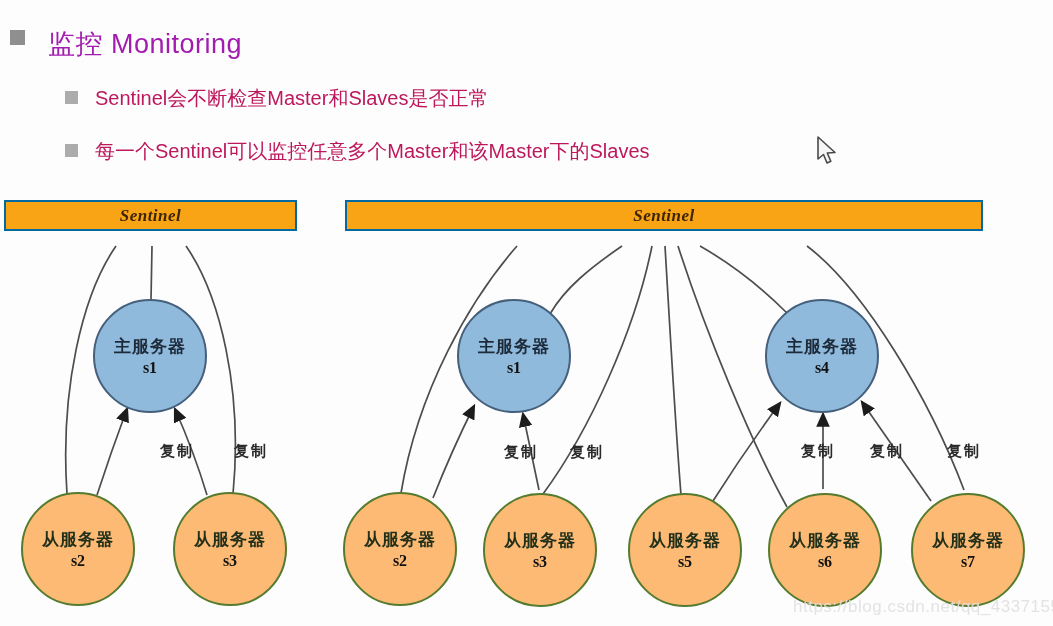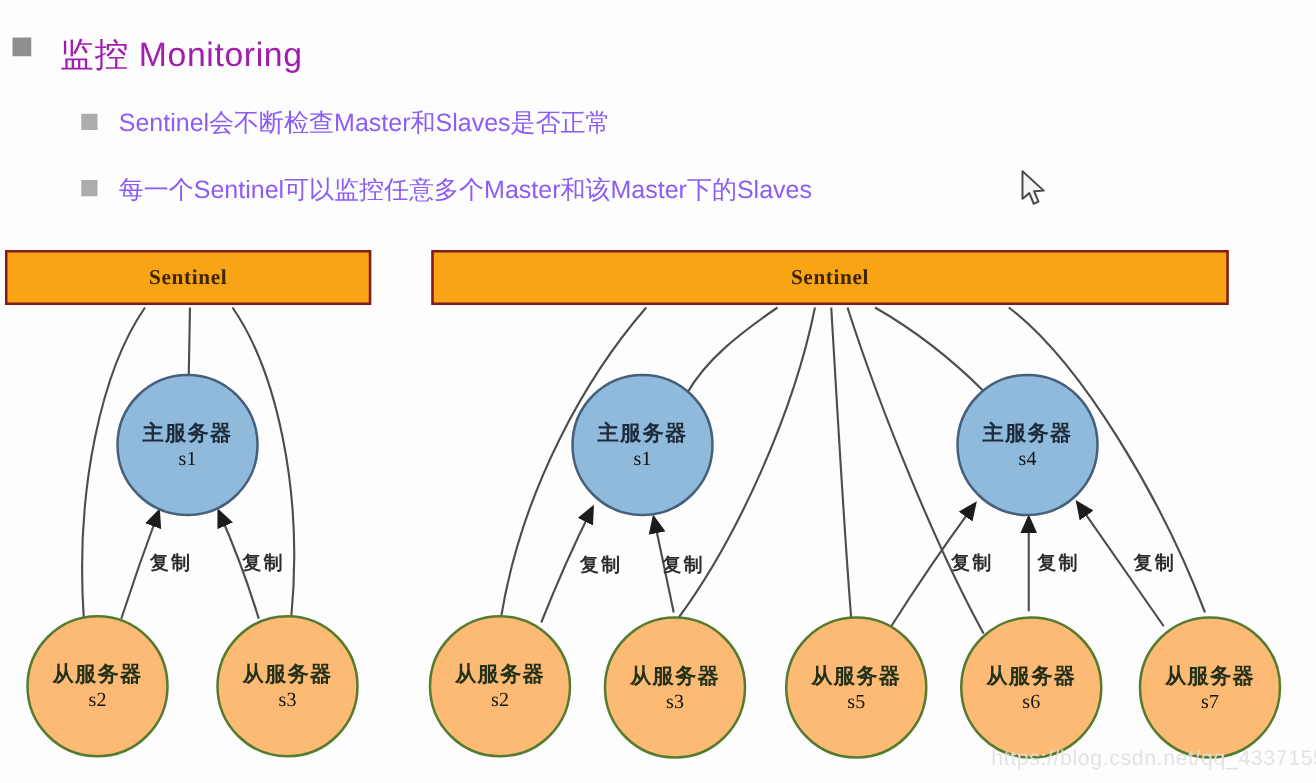--- a/index.html
+++ b/index.html
@@ -10,51 +10,51 @@
   }
   
   .bullet-sq { position:absolute; background:#9c9c9c; }
   .bullet-sq.l1 { left:10px; top:30px; width:15px; height:15px; background:#8f8f8f; }
   .bullet-sq.l2 { left:65px; width:13px; height:13px; background:#acacac; }
   .slide-title {
     position:absolute; left:48px; top:26px; font-size:27px; font-weight:500;
     color:#a21caf; letter-spacing:0.5px; white-space:nowrap;
   }
   .sub-bullet {
-    position:absolute; left:95px; font-size:20px; color:#8b5cf6; white-space:nowrap;
+    position:absolute; left:95px; font-size:20px; color:#be185d; white-space:nowrap;
   }
   
   svg.edges { position:absolute; left:0; top:0; width:1053px; height:626px; z-index:1; }
   .sentinel-box {
-    position:absolute; top:200px; height:44px; z-index:2;
-    background:#F8A414; border:2px solid #7f1d1d;
-    display:flex; align-items:center; justify-content:center;
+    position:absolute; top:200px; height:31px; z-index:2;
+    background:#F8A414; border:2px solid #0369a1;
+    display:flex; align-items:center; justify-content:center;font-style:italic;
   }
   .sentinel-box .sentinel-label {
     font-family:"Liberation Serif","DejaVu Serif",serif; font-weight:bold;
     font-size:17px; color:#3c2604; letter-spacing:0.5px;
   }
   .sentinel-box.left  { left:4px;   width:293px; }
   .sentinel-box.right { left:345px; width:638px; }
   .node {
     position:absolute; width:114px; height:114px; border-radius:50%; z-index:2;
     display:flex; flex-direction:column; align-items:center; justify-content:center;
   }
   .node.master { background:#8FBADC; border:2px solid #46607c; }
   .node.slave  { background:#fdba74; border:2px solid #557b2e; }
   .node .node-role { font-size:17px; font-weight:bold; letter-spacing:1px;text-align:center; }
   .node.master .node-role { color:#1d2a3a; }
   .node.slave  .node-role { color:#22301a; }
   .node .node-id {
     font-family:"Liberation Serif","DejaVu Serif",serif;
-    font-size:16px; font-weight:normal; color:#111; margin-top:1px;
+    font-size:16px; font-weight:bold; color:#111; margin-top:1px;
   }
   .rep-label {
     position:absolute; z-index:3; font-size:15px; font-weight:600; color:#2b2b2b;
-    letter-spacing:2px; white-space:nowrap; transform:translate(-50%,-50%);
+    letter-spacing:2px; white-space:nowrap; transform:translate(-50%,-50%);margin-left:40px;
   }
   
   .watermark {
     position:absolute; left:793px; top:597px; z-index:4; font-size:17px;
     color:rgba(224,224,224,0.9); letter-spacing:0.5px; white-space:nowrap;
   }
   .cursor { position:absolute; left:816px; top:136px; z-index:5; }
 </style>
 </head>
 <body>

